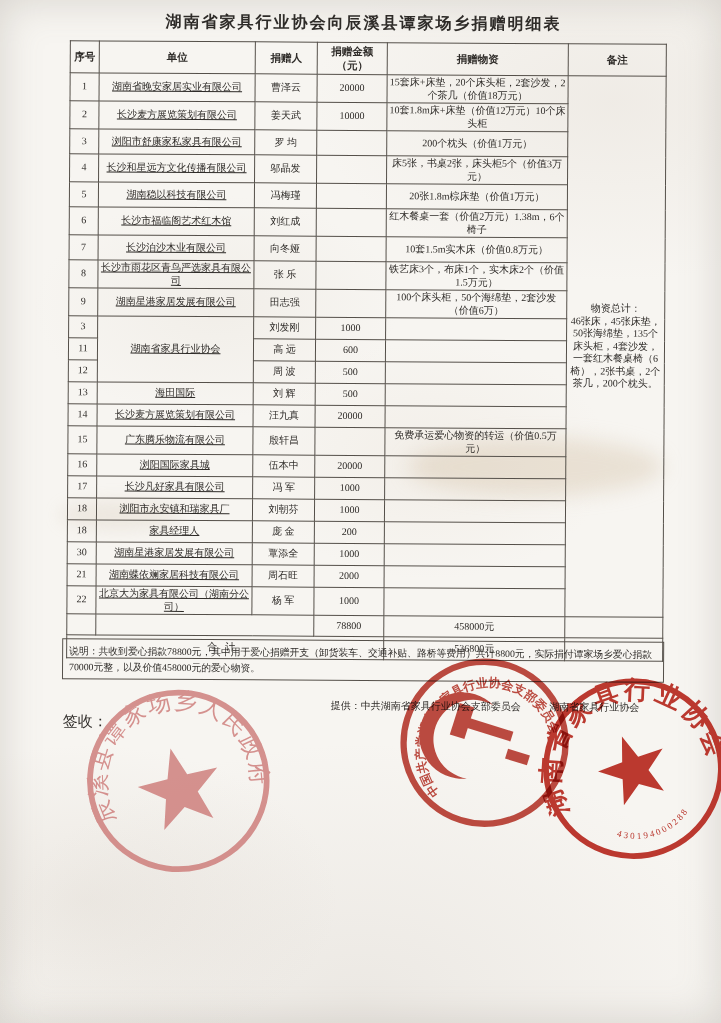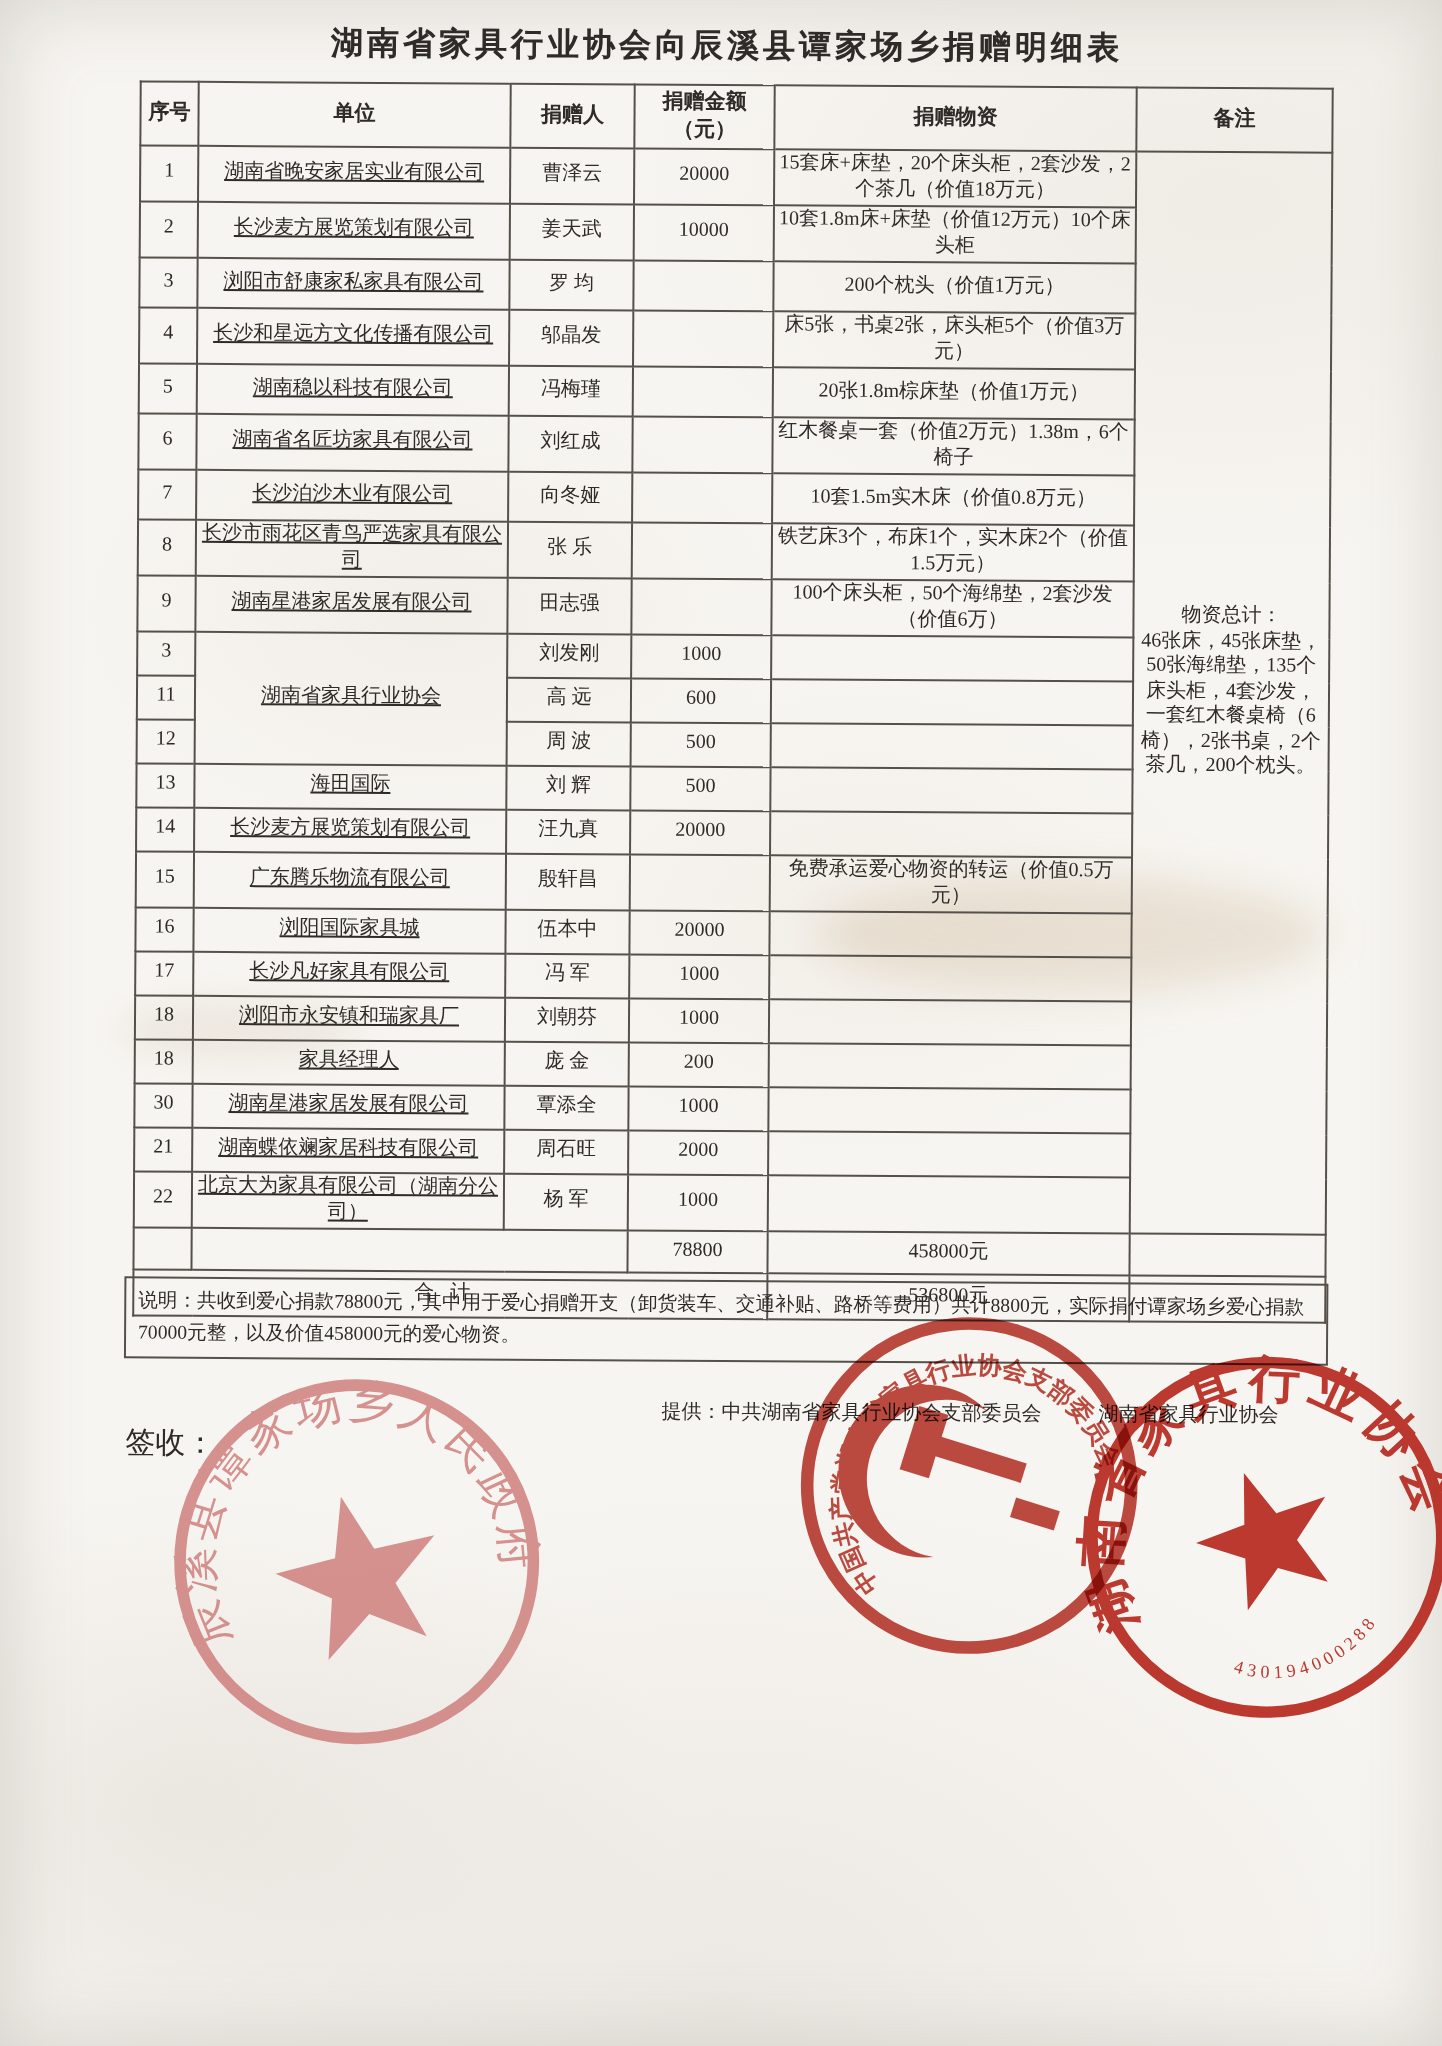--- a/index.html
+++ b/index.html
@@ -102,21 +102,21 @@
           </tr>
           <tr style="height: 25px;">
             <td>5</td>
             <td class="unit">湖南稳以科技有限公司</td>
             <td>冯梅瑾</td>
             <td></td>
             <td class="goods">20张1.8m棕床垫（价值1万元）</td>
           </tr>
           <tr style="height: 25px;">
             <td>6</td>
-            <td class="unit">湖南省名匠坊家具有限公司</td>
+            <td class="unit">长沙市福临阁艺术红木馆</td>
             <td>刘红成</td>
             <td></td>
             <td class="goods">红木餐桌一套（价值2万元）1.38m，6个椅子</td>
           </tr>
           <tr style="height: 25px;">
             <td>7</td>
             <td class="unit">长沙泊沙木业有限公司</td>
             <td>向冬娅</td>
             <td></td>
             <td class="goods">10套1.5m实木床（价值0.8万元）</td>

